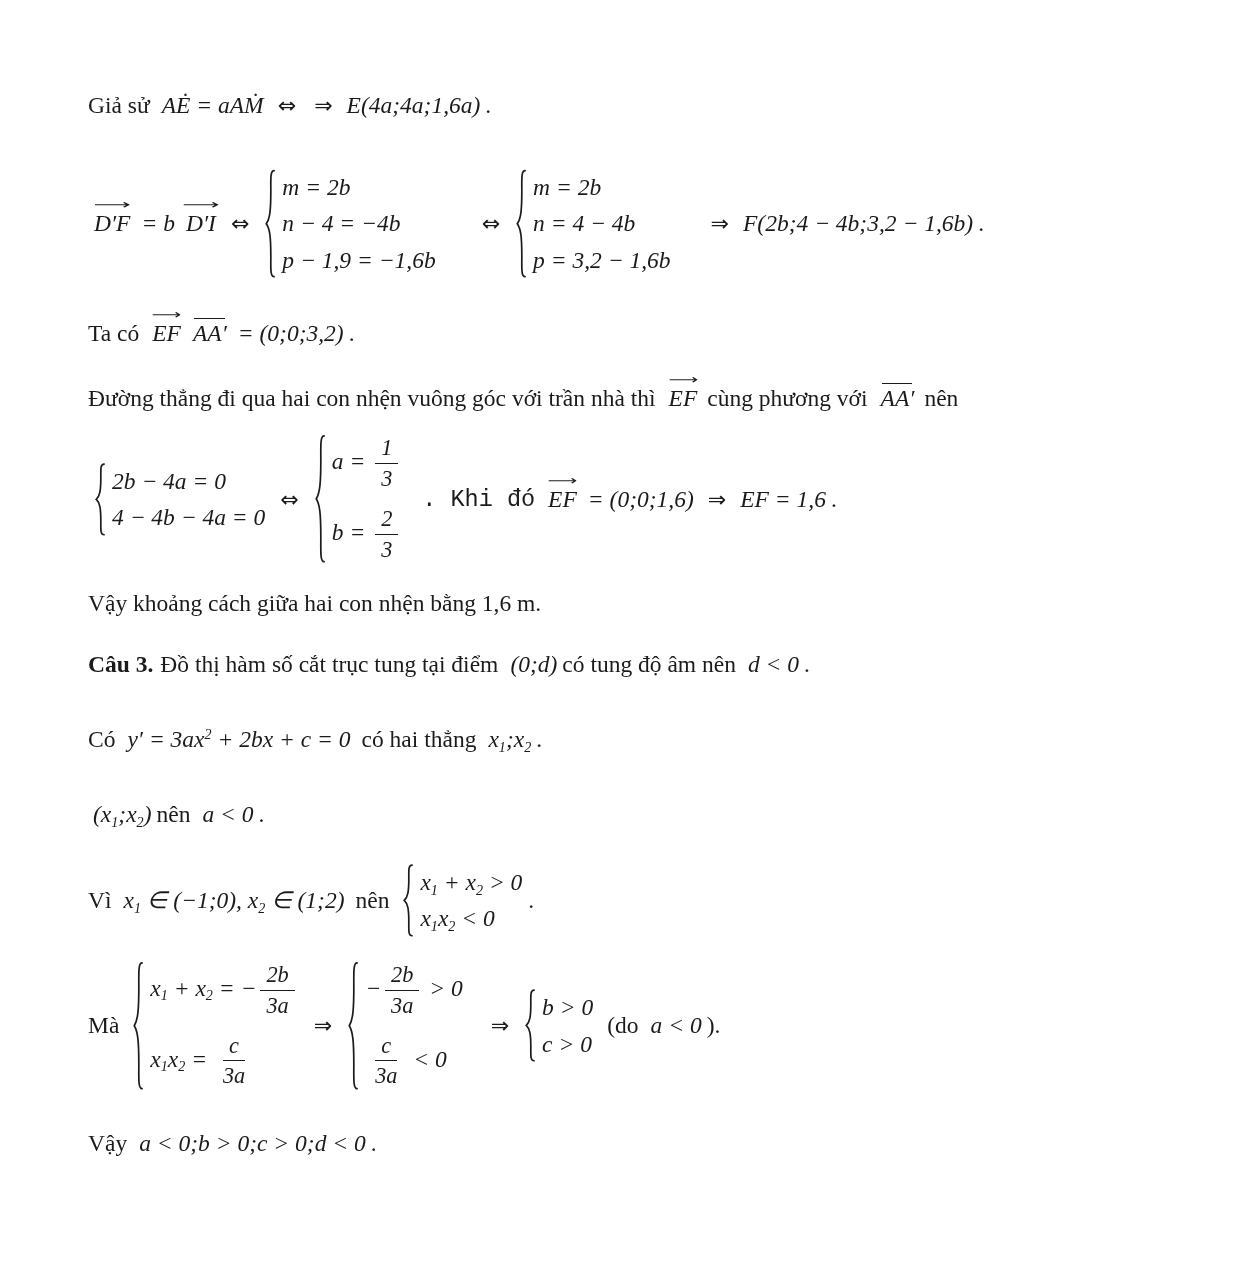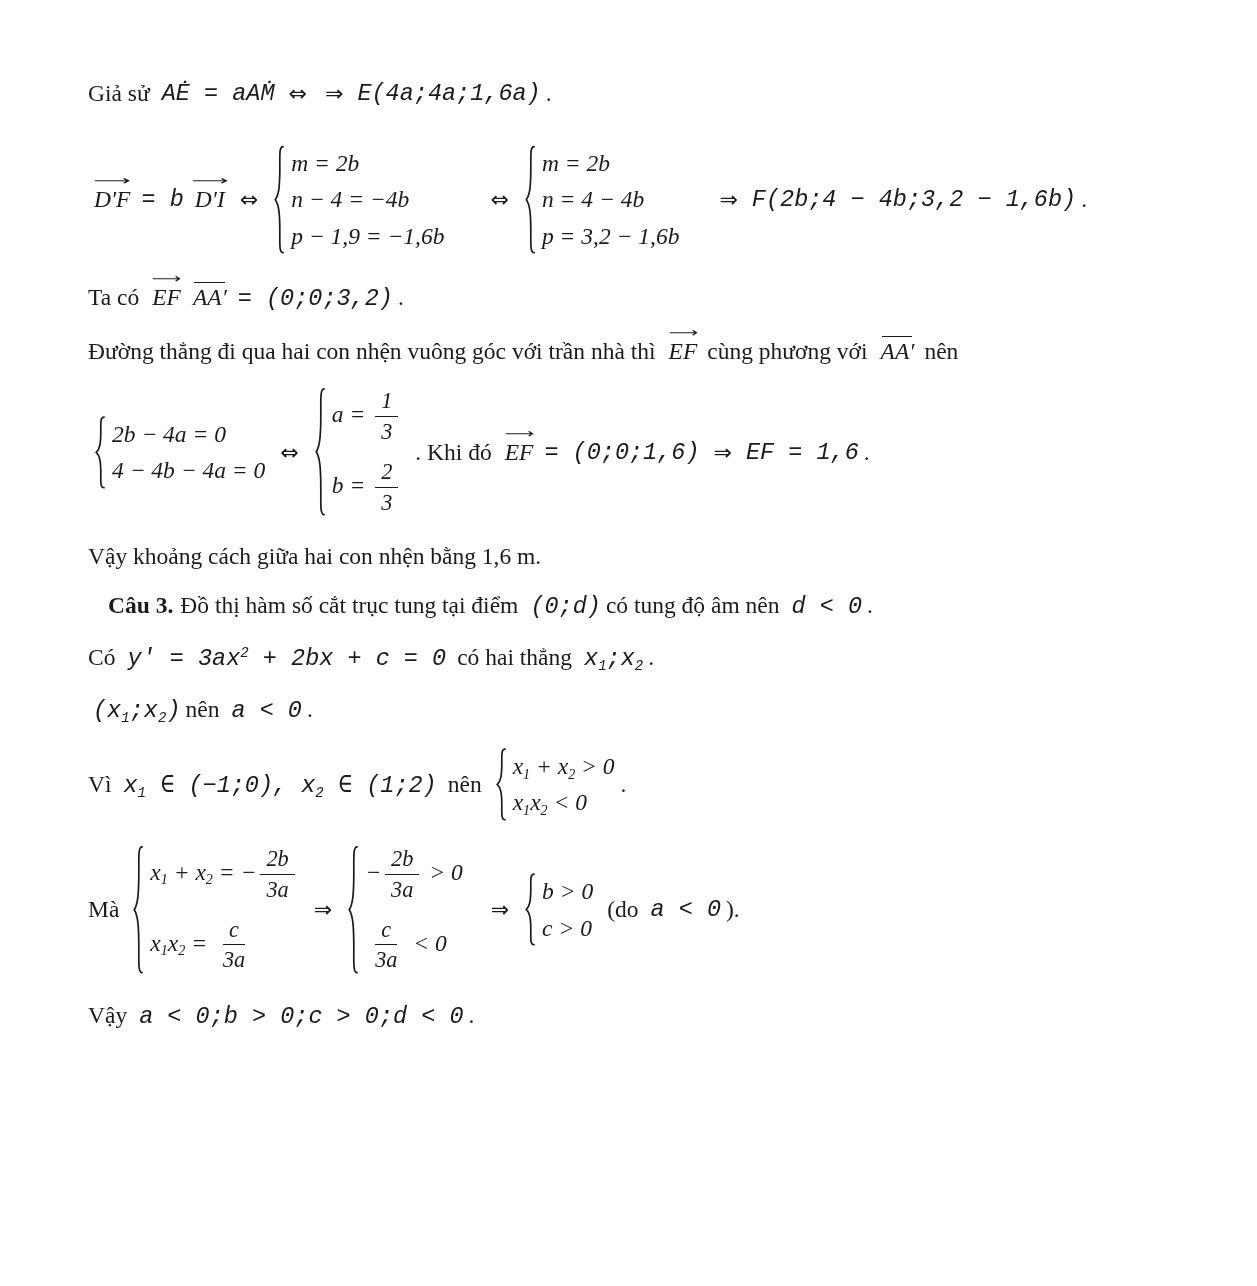--- a/index.html
+++ b/index.html
@@ -8,22 +8,22 @@
     color:#1b1b1b;
     font-family:"Liberation Serif","DejaVu Serif",serif;
     font-size:23.5px;
   }
   .doc{padding:80px 40px 40px 88px;}
   .para{display:flex;align-items:center;flex-wrap:nowrap;}
   .para.base{align-items:baseline;}
   .mb38{margin-bottom:38px}.mb30{margin-bottom:30px}.mb26{margin-bottom:26px}
   .mb24{margin-bottom:24px}.mb22{margin-bottom:22px}.mb28{margin-bottom:28px}
   .t{margin-right:7px;white-space:pre;}
-  .bold{font-weight:bold;margin-left:20px;}
-  .m{font-style:italic;margin:0 5px;white-space:pre;font-family:Liberation Mono, monospace;text-align:right;}
+  .bold{font-weight:bold;}
+  .m{font-style:italic;margin:12px 5px;white-space:pre;font-family:Liberation Serif, serif;text-align:right;}
   .op{font-style:normal;font-family:"DejaVu Sans","DejaVu Serif",sans-serif;margin:0 9px;font-size:22px;}
   sub{font-size:0.6em;vertical-align:-0.32em;font-style:italic;line-height:0;}
   sup{font-size:0.6em;vertical-align:0.55em;font-style:italic;line-height:0;}
   
   .vec{position:relative;display:inline-block;font-style:italic;margin:0 6px;white-space:pre;}
   .vec.arrow::before{
     content:"⟶";position:absolute;left:0;right:0;top:-12px;
     font:normal 13px/1 "DejaVu Sans",sans-serif;font-style:normal;
     text-align:center;transform:scaleX(1.6);color:#1b1b1b;
   }
@@ -119,21 +119,21 @@
     <span class="op">⇔</span>
     <span class="cases">
       <svg viewBox="0 0 20 100" preserveAspectRatio="none" aria-hidden="true">
           <path d="M 15.5 1.5 C 9.5 1.5 10.5 9 10.5 20 C 10.5 38 9 45.5 3.5 50 C 9 54.5 10.5 62 10.5 80 C 10.5 91 9.5 98.5 15.5 98.5" fill="none" stroke="#1b1b1b" stroke-width="1.7" stroke-linecap="round" vector-effect="non-scaling-stroke"></path>
         </svg>
       <span class="rows gap">
         <span class="row"><span>a = </span><span class="frac"><span class="num">1</span><span class="den">3</span></span></span>
         <span class="row"><span>b = </span><span class="frac"><span class="num">2</span><span class="den">3</span></span></span>
       </span>
     </span>
-    <span class="t" style="margin-left:7px;">. Khi đó</span>
+    <span class="t" style="margin-left:14px;font-family:Liberation Mono, monospace;">. Khi đó</span>
     <span class="vec arrow"><span>EF</span></span>
     <span class="m">= (0;0;1,6)</span>
     <span class="op">⇒</span>
     <span class="m">EF = 1,6</span>
     <span class="t">.</span>
   </div>
 
   <div class="para base mb22">
     <span class="t">Vậy khoảng cách giữa hai con nhện bằng 1,6 m.</span>
   </div>

